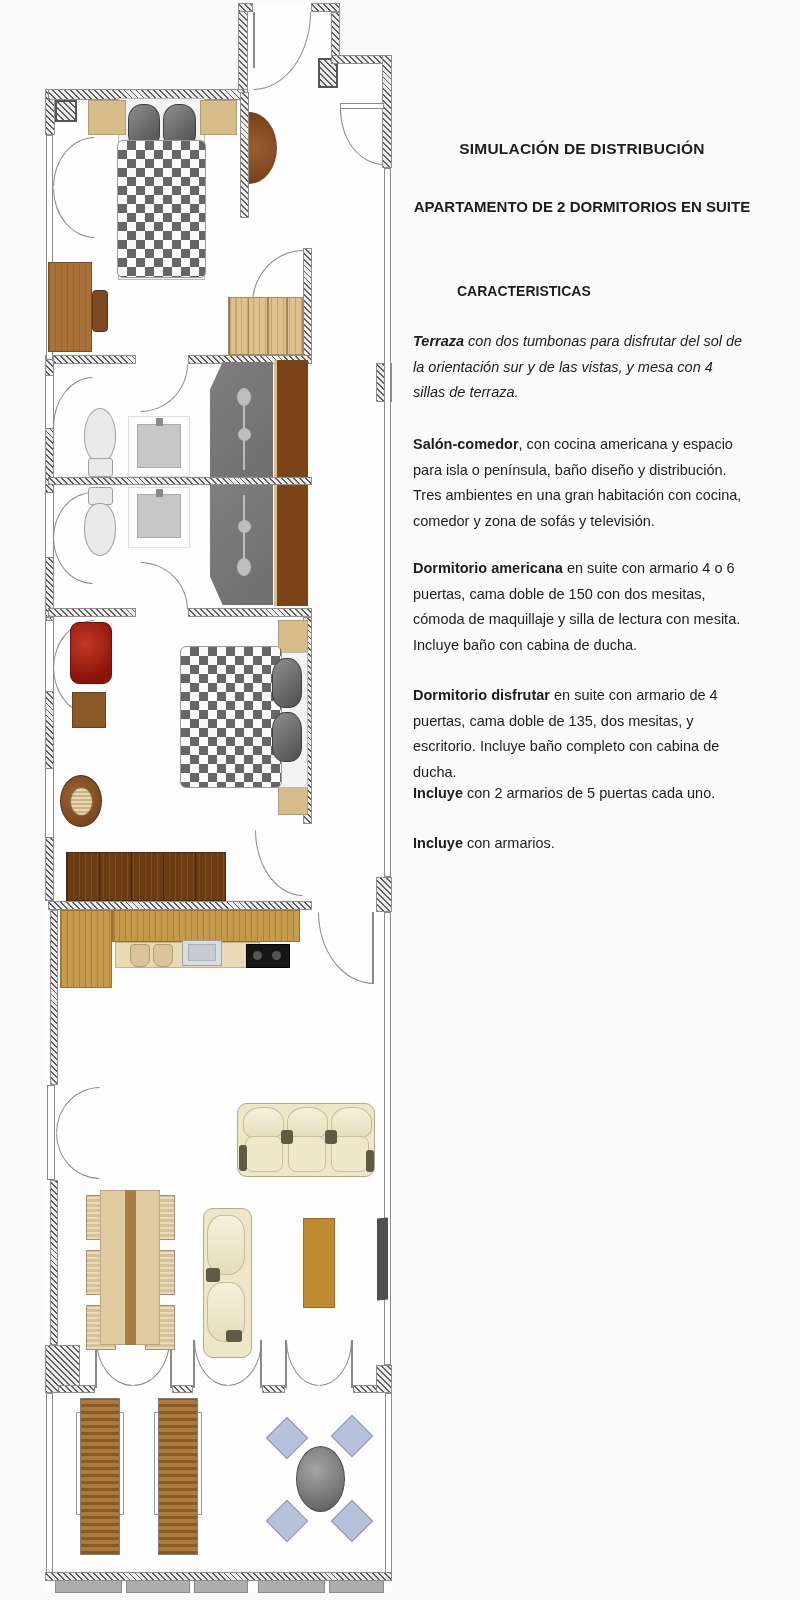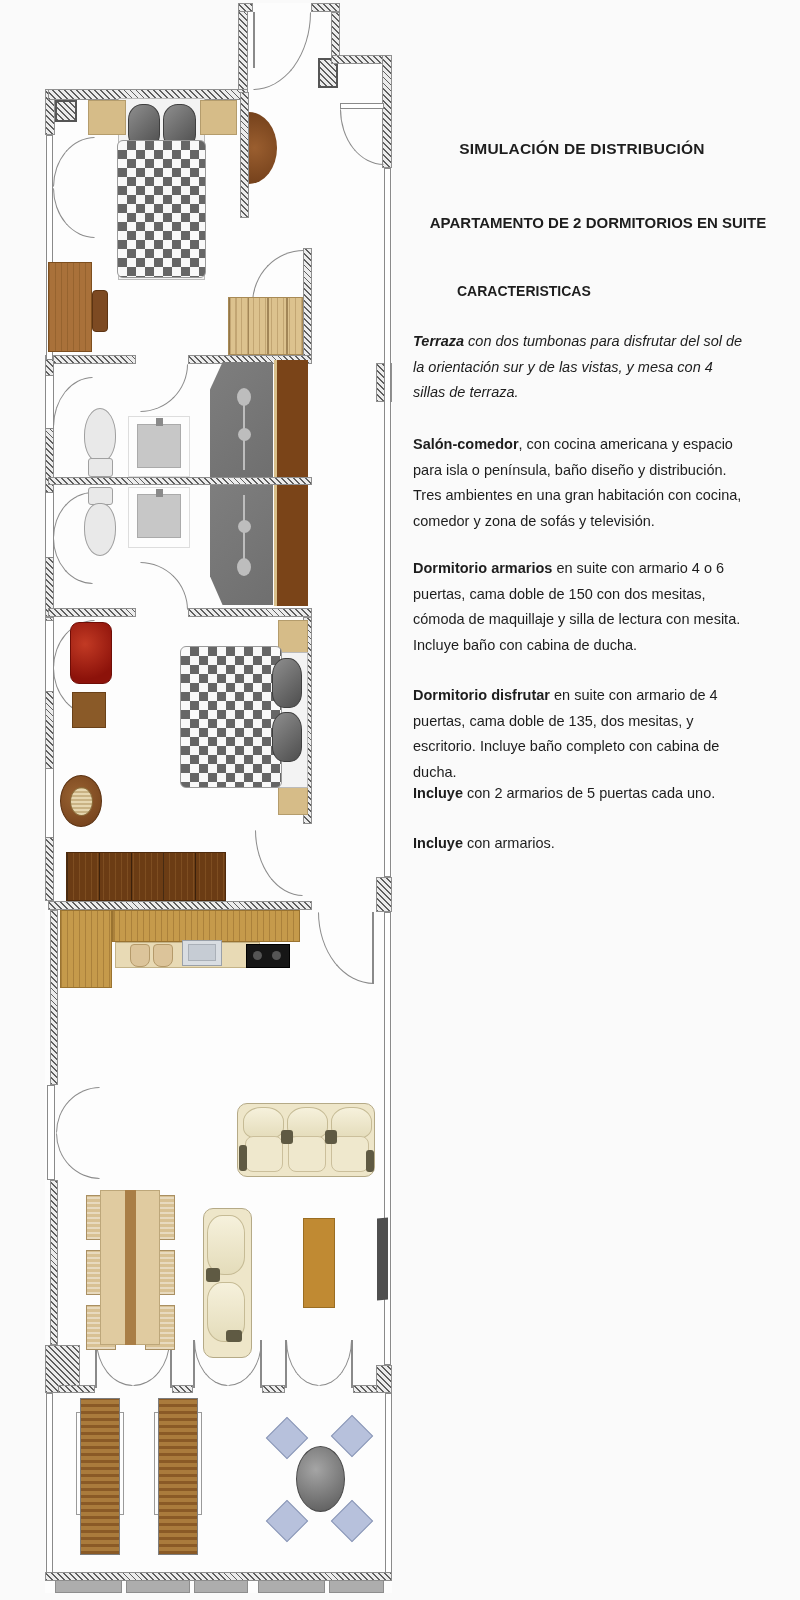--- a/index.html
+++ b/index.html
@@ -35,21 +35,21 @@
   .shower{background:linear-gradient(135deg,#7e7e7e,var(--shower,#5f5f5f));}
   .fix{background:var(--fixture,#bdbdbd);border-radius:50%;}
   .toilet{background:var(--toilet,#e9e9e9);border:1px solid #a0a0a0;}
   .darkwood{background:var(--wood_dark,#7a4418);border-left:3px solid #d9c08a;}
   .diamond{background:var(--terrace_chair,#b7c1dc);border:1px solid #8c98b8;transform:rotate(45deg);}
   .lounger{background:repeating-linear-gradient(0deg,var(--lounger_dark,#8a5a26) 0 3px,var(--lounger_light,#aa7b3c) 3px 7px);border:1px solid #7d7d7d;}
   .rail{background:var(--rail_gray,#adadad);border:1px solid #8d8d8d;}
   
   .desc{position:absolute;left:413px;top:0;width:338px;}
   .desc h1{position:absolute;left:0;top:140px;width:100%;text-align:center;font-size:15.5px;margin:0;letter-spacing:.2px;}
-  .desc h2{position:absolute;left:0;top:198px;width:100%;text-align:center;font-size:15px;margin:16px;font-weight:700;}
+  .desc h2{position:absolute;left:0;top:198px;width:100%;text-align:center;font-size:15px;margin:0;font-weight:700;}
   .desc h3{position:absolute;left:44px;top:283px;font-size:14px;margin:0;}
   .desc p{position:absolute;left:0;width:336px;margin:0;font-size:14.5px;line-height:25.5px;}
   .p1{top:329px;font-style:italic;} .p2{top:432px;} .p3{top:556px;} .p4{top:683px;} .p5{top:781px;} .p6{top:831px;}
 </style>
 </head>
 <body style="--page_bg: #fafafa; --floor: #fdfdfd; --wall_dark: #5f5f5f; --wall_light: #ececec; --line: #8a8a8a; --checker_dark: #666666; --checker_light: #f9f9f9; --tan: #d6bc88; --wood: #a9713a; --wood_dark: #7a4418; --wood_deep: #6b3c14; --wardrobe_light: #dcc28e; --kitchen_wood: #c59a4b; --cabinet: #e8dab5; --sink: #d9dde2; --stove: #161616; --cream: #eee6c9; --sofa_accent: #5f5a43; --ochre: #c08a33; --red_chair: #9a150b; --shower: #6f6f6f; --fixture: #bdbdbd; --toilet: #e9e9e9; --terrace_chair: #b7c1dc; --terrace_table: #7e7e7e; --lounger_dark: #8a5a26; --lounger_light: #aa7b3c; --rail_gray: #adadad; --text: #1d1d1d;">
 
 <div class="abs" style="left:0;top:0;width:800px;height:1600px;">
 
   <div class="abs floor" style="left:238px;top:3px;width:102px;height:89px;"></div>
@@ -236,17 +236,17 @@
   <div class="abs rail" style="left:258px;top:1580px;width:67px;height:13px;"></div>
   <div class="abs rail" style="left:329px;top:1580px;width:55px;height:13px;"></div>
 </div>
 
 <div class="desc">
   <h1>SIMULACIÓN DE DISTRIBUCIÓN</h1>
   <h2>APARTAMENTO DE 2 DORMITORIOS EN SUITE</h2>
   <h3>CARACTERISTICAS</h3>
   <p class="p1"><strong>Terraza</strong><span> con dos tumbonas para disfrutar del sol de la orientación sur y de las vistas, y mesa con 4 sillas de terraza.</span></p>
   <p class="p2"><strong>Salón-comedor</strong><span>, con cocina americana y espacio para isla o península, baño diseño y distribución. Tres ambientes en una gran habitación con cocina, comedor y zona de sofás y televisión.</span></p>
-  <p class="p3"><strong>Dormitorio armarios</strong><span> en suite con armario 4 o 6 puertas, cama doble de 150 con dos mesitas, cómoda de maquillaje y silla de lectura con mesita. Incluye baño con cabina de ducha.</span></p>
+  <p class="p3"><strong>Dormitorio americana</strong><span> en suite con armario 4 o 6 puertas, cama doble de 150 con dos mesitas, cómoda de maquillaje y silla de lectura con mesita. Incluye baño con cabina de ducha.</span></p>
   <p class="p4"><strong>Dormitorio disfrutar</strong><span> en suite con armario de 4 puertas, cama doble de 135, dos mesitas, y escritorio. Incluye baño completo con cabina de ducha.</span></p>
   <p class="p5"><strong>Incluye</strong><span> con 2 armarios de 5 puertas cada uno.</span></p>
   <p class="p6"><strong>Incluye</strong><span> con armarios.</span></p>
 </div>
 
 </body></html>

